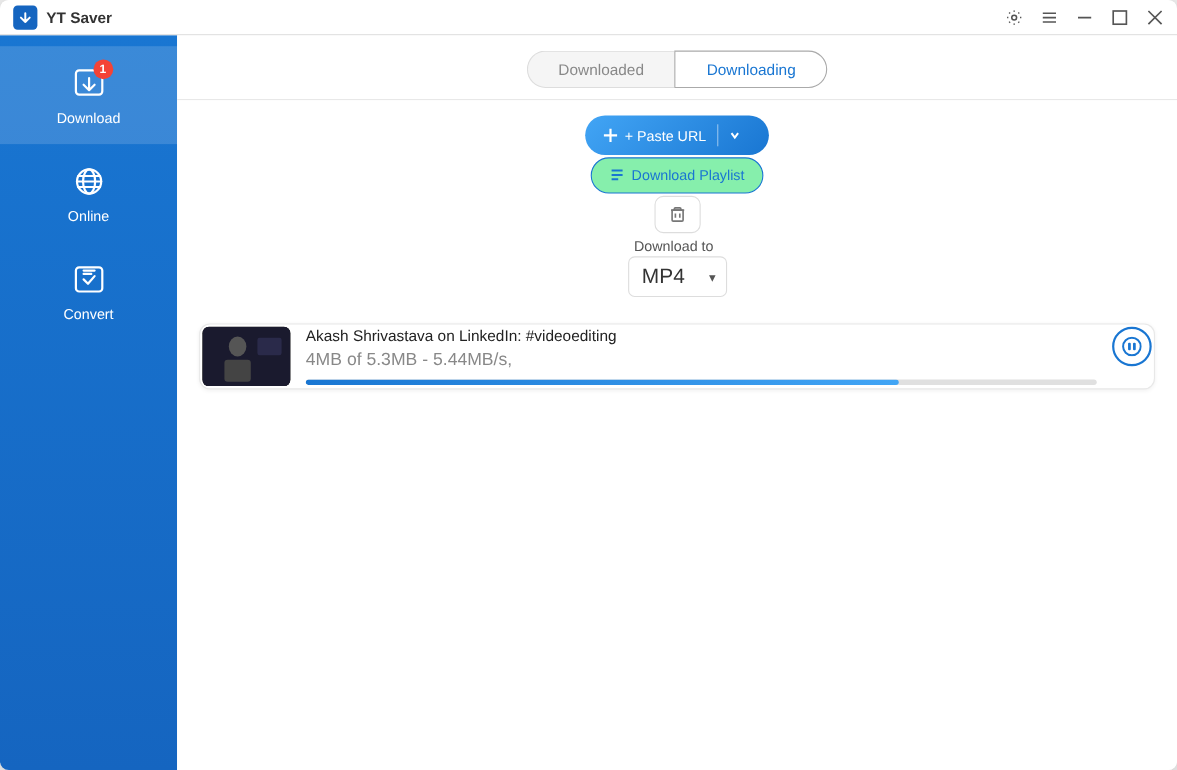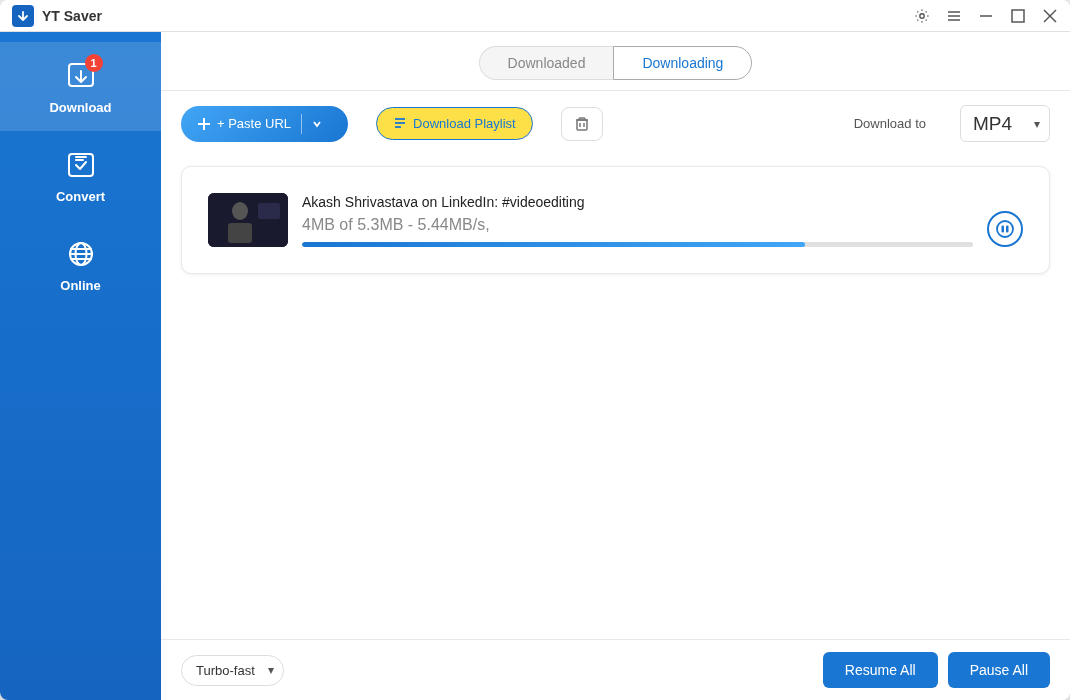--- a/index.html
+++ b/index.html
@@ -16,56 +16,56 @@
     .title-bar-icon { width: 16px; height: 16px; cursor: pointer; color: #555; display: flex; align-items: center; justify-content: center; }
     .title-bar-icon svg { width: 16px; height: 16px; }
 
     
     .main-layout { display: flex; flex: 1; overflow: hidden; }
 
     
     .sidebar { width: 161px; background: linear-gradient(180deg, #1976d2 0%, #1565c0 100%); display: flex; flex-direction: column; align-items: center; padding: 10px 0; flex-shrink: 0; }
     .sidebar-item { display: flex; flex-direction: column; align-items: center; justify-content: center; width: 100%; padding: 16px 0; cursor: pointer; color: white; gap: 6px; }
     .sidebar-item.active { background: rgba(255,255,255,0.15); }
-    .sidebar-item-label { font-size: 13px; color: white; font-weight: 700; }
+    .sidebar-item-label { font-size: 13px; color: white; font-weight: 400; }
     .sidebar-icon { width: 36px; height: 36px; display: flex; align-items: center; justify-content: center; position: relative; }
     .sidebar-icon svg { width: 30px; height: 30px; }
     .badge { position: absolute; top: -4px; right: -4px; background: #f44336; color: white; border-radius: 50%; width: 18px; height: 18px; font-size: 11px; display: flex; align-items: center; justify-content: center; font-weight: 700; }
     .sidebar-spacer { flex: 1; }
     .sidebar-bottom { padding: 12px 0 16px; width: 100%; display: flex; justify-content: center; }
     .supported-sites { color: rgba(255,255,255,0.85); font-size: 12px; text-decoration: underline; cursor: pointer; }
 
     
     .content { flex: 1; background: #fff; display: flex; flex-direction: column; overflow: hidden; }
 
     
     .tab-bar { display: flex; justify-content: center; align-items: center; padding: 14px 0 10px; border-bottom: 1px solid #e8e8e8; flex-shrink: 0; gap: 0; }
     .tab { padding: 8px 28px; font-size: 14px; cursor: pointer; border: 1px solid #ddd; color: #555; background: #fff; }
     .tab:first-child { border-radius: 20px 0 0 20px; border-right: none; }
     .tab:last-child { border-radius: 0 20px 20px 0; }
     .tab.active { background: #fff; color: #1976d2; font-weight: 500; border-color: #aaa; }
     .tab:not(.active) { background: #f5f5f5; color: #888; }
 
     
-    .toolbar { display: flex; align-items: center; padding: 14px 20px; gap: 28px; flex-shrink: 0; }
+    .toolbar { display: flex; align-items: center; padding: 14px 20px; gap: 2px; flex-shrink: 0; flex-direction: column; }
     .paste-url-btn { display: flex; align-items: center; background: linear-gradient(135deg, #42a5f5, #1976d2); color: white; border: none; border-radius: 20px; padding: 8px 16px; font-size: 13px; cursor: pointer; font-weight: 500; gap: 0; overflow: hidden; }
     .paste-url-main { display: flex; align-items: center; gap: 6px; padding-right: 10px; }
     .paste-url-divider { width: 1px; background: rgba(255,255,255,0.5); height: 20px; }
     .paste-url-arrow { padding: 0 10px; display: flex; align-items: center; }
-    .download-playlist-btn { display: flex; align-items: flex-start; gap: 6px; background: #fde047; color: #1976d2; border: 1.5px solid #1976d2; border-radius: 20px; padding: 8px 16px; font-size: 13px; cursor: pointer; font-weight: 500; }
+    .download-playlist-btn { display: flex; align-items: flex-start; gap: 6px; background: #86efac; color: #1976d2; border: 1.5px solid #1976d2; border-radius: 20px; padding: 8px 16px; font-size: 13px; cursor: pointer; font-weight: 500; }
     .delete-btn { background: #fff; border: 1.5px solid #ddd; border-radius: 8px; padding: 8px 12px; cursor: pointer; display: flex; align-items: center; justify-content: center; color: #777; }
     .toolbar-spacer { flex: 1; }
     .download-to-label { font-size: 13px; color: #555; margin-right: 6px; }
     .format-select { border: 1.5px solid #ddd; border-radius: 6px; padding: 7px 28px 7px 12px; font-size: 19px; color: #333; background: #fff; appearance: none; cursor: pointer; min-width: 90px; position: relative; }
     .format-select-wrapper { position: relative; display: flex; align-items: center; }
     .format-select-wrapper::after { content: '▾'; position: absolute; right: 10px; color: #555; pointer-events: none; font-size: 12px; }
 
     
     .download-list { flex: 1; padding: 10px 20px; overflow-y: auto; }
-    .download-item { display: flex; align-items: flex-end; background: #fff; border: 1px solid #e8e8e8; border-radius: 10px; padding: 26px; gap: 14px; box-shadow: 0 1px 4px rgba(0,0,0,0.06); }
+    .download-item { display: flex; align-items: flex-start; background: #fff; border: 1px solid #e8e8e8; border-radius: 10px; padding: 2px; gap: 14px; box-shadow: 0 1px 4px rgba(0,0,0,0.06); }
     .download-thumb { width: 80px; height: 54px; background: #222; border-radius: 6px; overflow: hidden; flex-shrink: 0; position: relative; }
     
     .thumb-person { width: 100%; height: 100%; background: linear-gradient(160deg, #555 0%, #222 60%, #444 100%); position: relative; }
     .download-info { flex: 1; }
     .download-title { font-size: 14px; color: #222; font-weight: 500; margin-bottom: 6px; }
     .download-meta { font-size: 16px; color: #888; margin-bottom: 8px; }
     .progress-bar-bg { height: 5px; background: #e0e0e0; border-radius: 3px; overflow: hidden; }
     .progress-bar-fill { height: 100%; background: linear-gradient(90deg, #1976d2, #42a5f5); border-radius: 3px; }
     .pause-btn { width: 36px; height: 36px; border-radius: 50%; border: 2px solid #1976d2; background: #fff; display: flex; align-items: center; justify-content: center; cursor: pointer; flex-shrink: 0; color: #1976d2; }
     .pause-btn svg { width: 18px; height: 18px; }
@@ -135,40 +135,40 @@
             <rect x="3" y="3" width="24" height="22" rx="3" stroke="white" stroke-width="2" fill="none"></rect>
             <path d="M15 10v10M10 16l5 5 5-5"></path>
           </svg>
           <div class="badge">1</div>
         </div>
         <span class="sidebar-item-label">Download</span>
       </div>
 
       <div class="sidebar-item">
         <div class="sidebar-icon">
-          <svg viewBox="0 0 30 30" fill="none" stroke="white" stroke-width="2" stroke-linecap="round" stroke-linejoin="round">
-            <rect x="3" y="4" width="24" height="22" rx="3"></rect>
-            <path d="M10 15l4 4 6-7"></path>
-            <path d="M10 7h10M10 10h7"></path>
-          </svg>
-        </div>
-        <span class="sidebar-item-label">Convert</span>
-      </div>
-
-      <div class="sidebar-item">
-        <div class="sidebar-icon">
           <svg viewBox="0 0 30 30" fill="none" stroke="white" stroke-width="2" stroke-linecap="round">
             <circle cx="15" cy="15" r="11"></circle>
             <ellipse cx="15" cy="15" rx="5.5" ry="11"></ellipse>
             <line x1="4" y1="15" x2="26" y2="15"></line>
             <line x1="5" y1="10" x2="25" y2="10"></line>
             <line x1="5" y1="20" x2="25" y2="20"></line>
           </svg>
         </div>
         <span class="sidebar-item-label">Online</span>
+      </div>
+
+      <div class="sidebar-item">
+        <div class="sidebar-icon">
+          <svg viewBox="0 0 30 30" fill="none" stroke="white" stroke-width="2" stroke-linecap="round" stroke-linejoin="round">
+            <rect x="3" y="4" width="24" height="22" rx="3"></rect>
+            <path d="M10 15l4 4 6-7"></path>
+            <path d="M10 7h10M10 10h7"></path>
+          </svg>
+        </div>
+        <span class="sidebar-item-label">Convert</span>
       </div>
 
       <div class="sidebar-spacer"></div>
 
     </div>
 
     <div class="content">
 
       <div class="tab-bar">
         <div class="tab">Downloaded</div>
@@ -248,29 +248,16 @@
           <button class="pause-btn">
             <svg viewBox="0 0 18 18" fill="none" stroke="#1976d2" stroke-width="2">
               <circle cx="9" cy="9" r="8" stroke="#1976d2" stroke-width="1.8"></circle>
               <rect x="5.5" y="5.5" width="2.5" height="7" rx="1" fill="#1976d2" stroke="none"></rect>
               <rect x="10" y="5.5" width="2.5" height="7" rx="1" fill="#1976d2" stroke="none"></rect>
             </svg>
           </button>
         </div>
       </div>
 
-      <div class="bottom-bar">
-        <div class="speed-select-wrapper">
-          <select class="speed-select">
-            <option>Turbo-fast</option>
-            <option>Fast</option>
-            <option>Normal</option>
-            <option>Slow</option>
-          </select>
-        </div>
-        <div class="bottom-spacer"></div>
-        <button class="resume-btn">Resume All</button>
-        <button class="pause-all-btn">Pause All</button>
-      </div>
 
     </div>
   </div>
 </div>
 
 </body></html>

